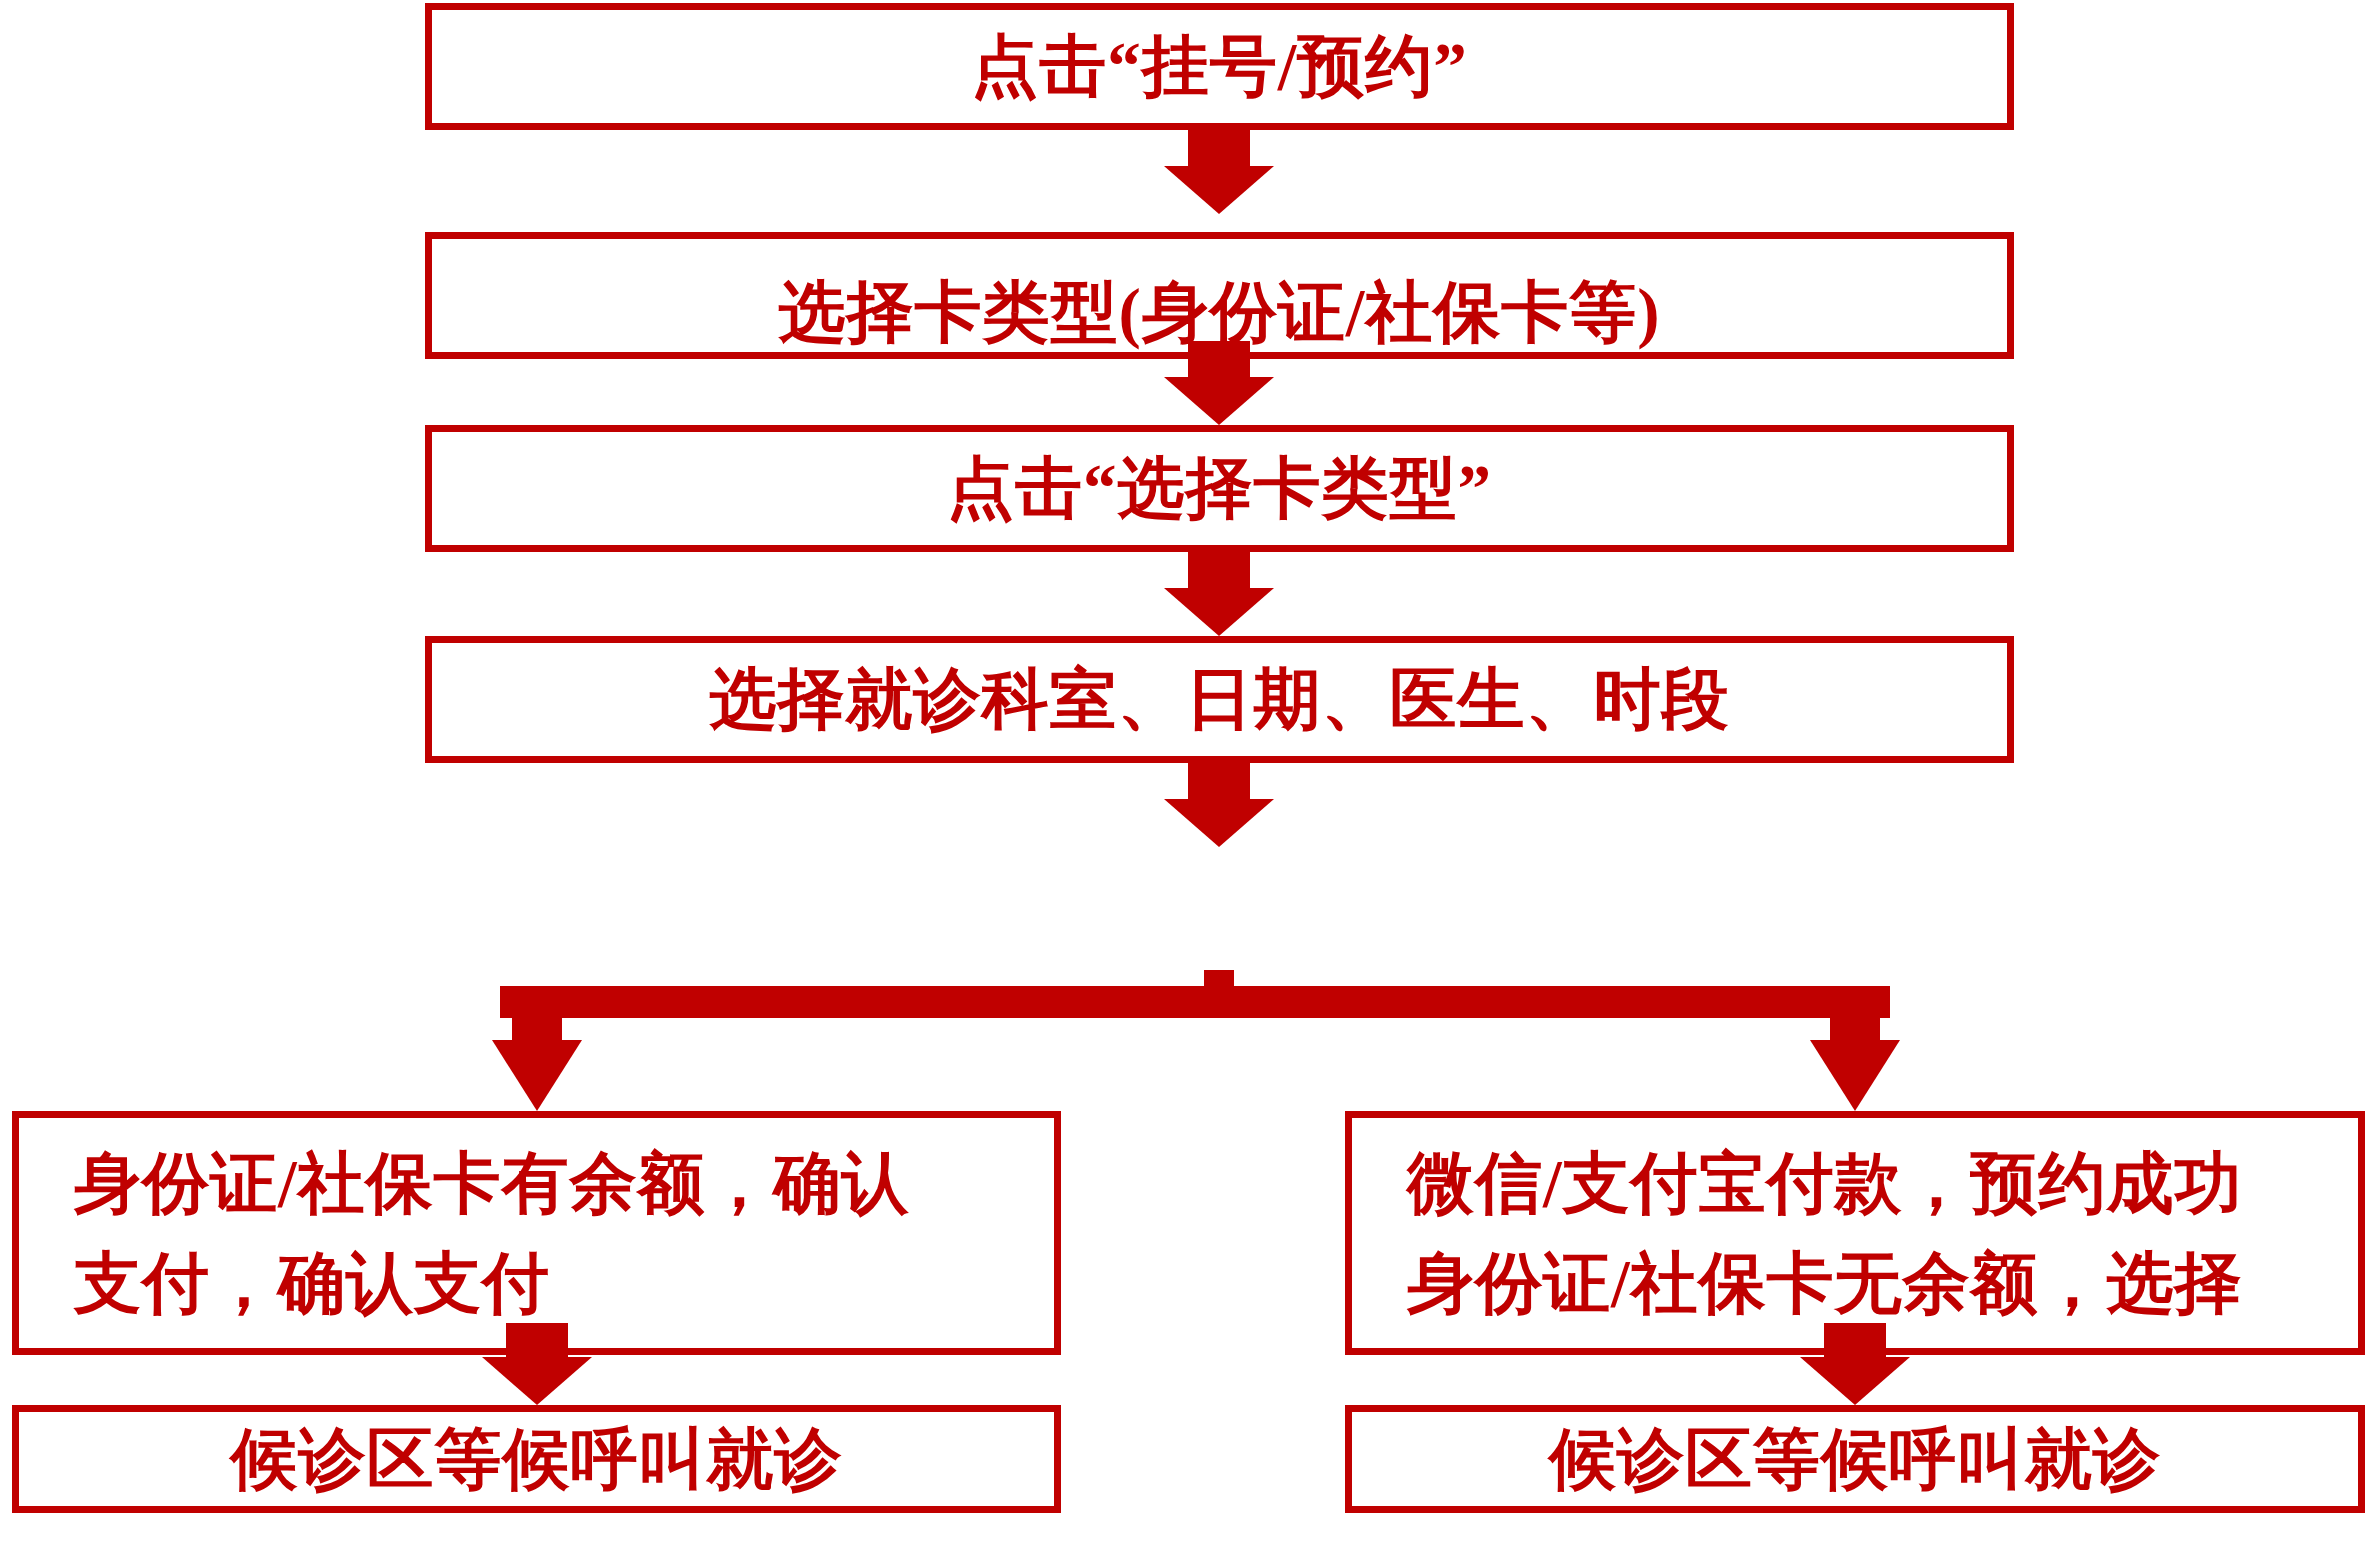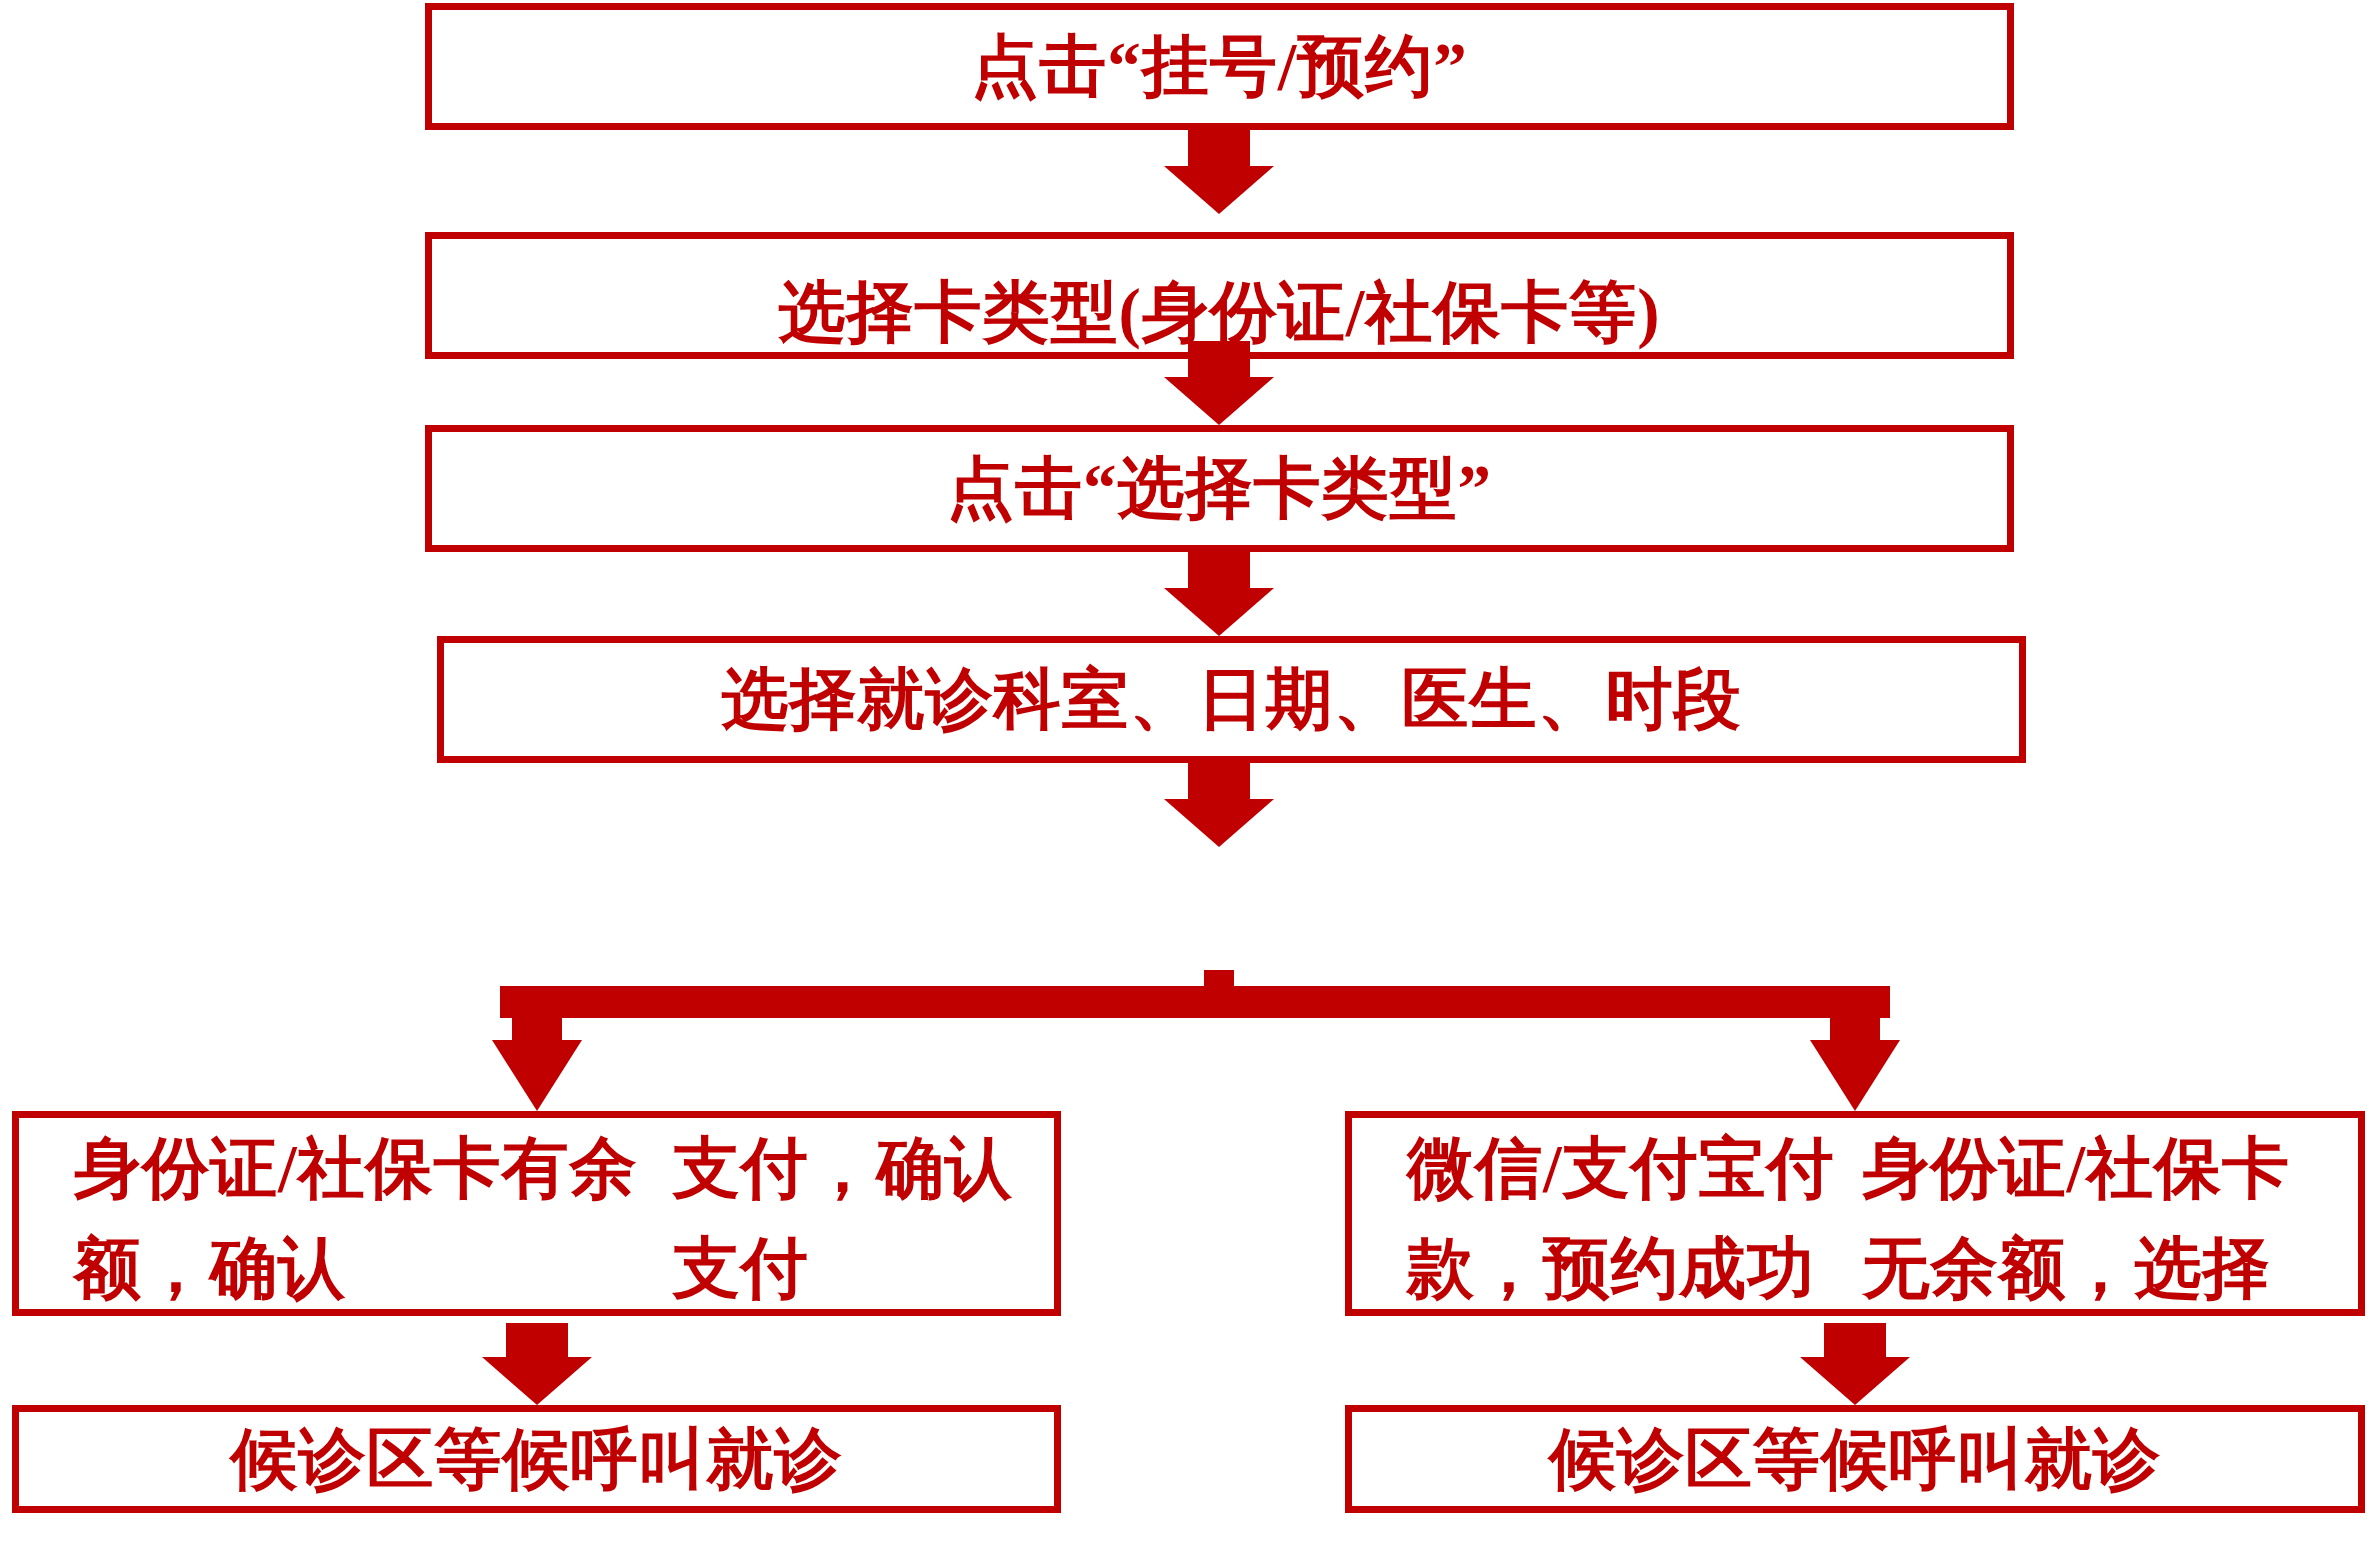--- a/index.html
+++ b/index.html
@@ -25,22 +25,22 @@
     display: flex;
     align-items: center;
     justify-content: center;
     text-align: center;
     font-size: 67px;
     letter-spacing: 1px;
     line-height: 1.2;
   }
   .box.step    { left: 425px; width: 1589px; height: 127px; }
   .box.branch  {
-    top: 1111px; height: 205px;
-    flex-direction: row;
+    top: 1111px; height: 244px;
+    flex-direction: column;
     align-items: flex-start;
     justify-content: center;
     text-align: left;
     padding: 0 40px 0 55px;
     line-height: 100px;
   }
   .box.result  { top: 1405px; height: 108px; text-align: right; }
 
   
   .v-arrow { position: absolute; width: 109px; }
@@ -109,21 +109,21 @@
 
   <div class="box step" style="top:425px;">
     <span>点击“选择卡类型”</span>
   </div>
 
   <div class="v-arrow" style="left:1164px; top:552px;">
     <div class="stem"></div>
     <div class="head"></div>
   </div>
 
-  <div class="box step" style="top:636px;margin-left:12px;">
+  <div class="box step" style="top:636px;">
     <span>选择就诊科室、日期、医生、时段</span>
   </div>
 
   <div class="v-arrow" style="left:1164px; top:763px;">
     <div class="stem"></div>
     <div class="head"></div>
   </div>
 
 
   <div class="split-stub"></div>

